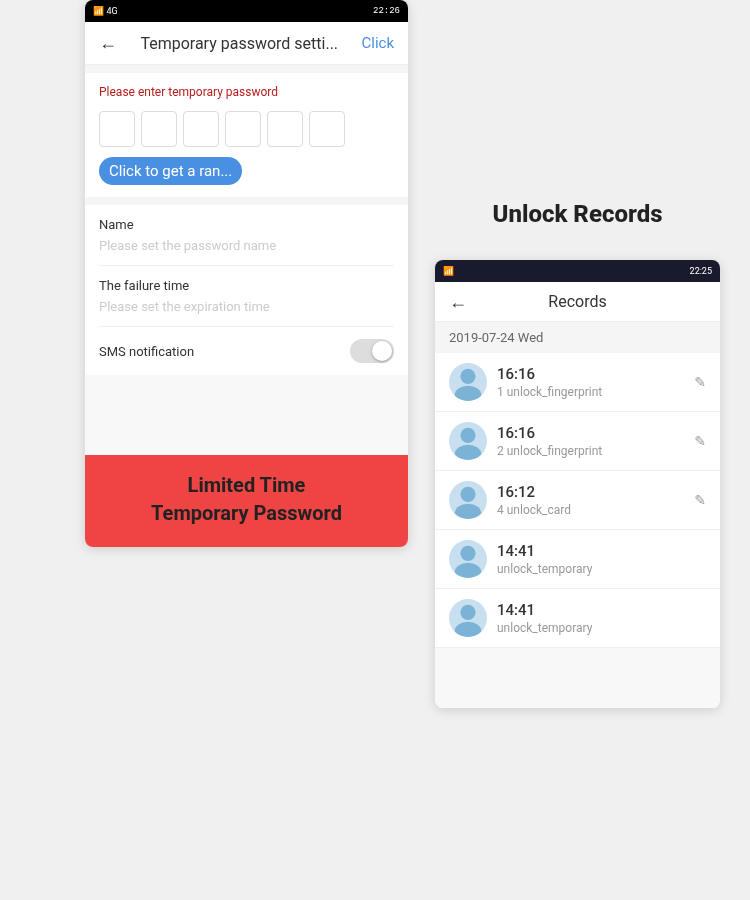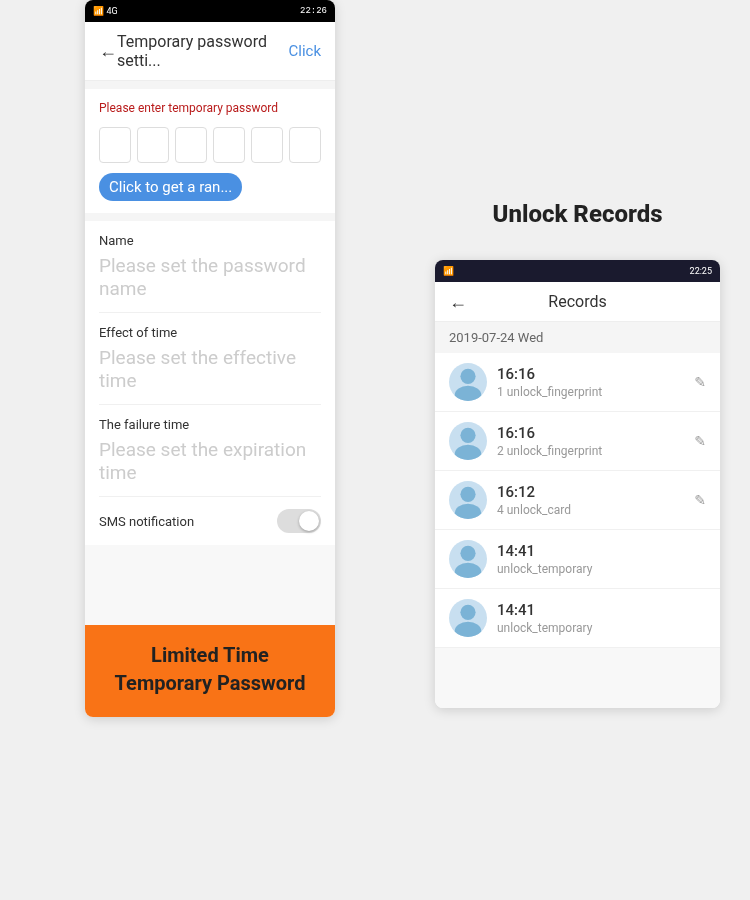--- a/index.html
+++ b/index.html
@@ -10,21 +10,21 @@
       font-family: -apple-system, BlinkMacSystemFont, 'Segoe UI', Roboto, sans-serif;
       position: relative;
       overflow: hidden;
     }
 
     
     .left-panel {
       position: absolute;
       left: 85px;
       top: 0;
-      width: 250px;
+      width: 323px;
       background: #fff;
       border-radius: 8px;
       overflow: hidden;
       box-shadow: 0 2px 12px rgba(0,0,0,0.15);
     }
 
     .status-bar {
       background: #000;
       height: 22px;
       display: flex;
@@ -112,21 +112,21 @@
     .form-group {
       padding: 12px 0;
       border-bottom: 1px solid #f0f0f0;
     }
     .form-label {
       font-size: 13px;
       color: #333;
       margin-bottom: 6px;
     }
     .form-placeholder {
-      font-size: 19px;
+      font-size: 13px;
       color: #ccc;
     }
 
     .toggle-row {
       display: flex;
       align-items: center;
       justify-content: space-between;
       padding: 12px 14px;
       background: #fff;
     }
@@ -156,21 +156,21 @@
       background: #f8f8f8;
       height: 80px;
       display: flex;
       align-items: center;
       justify-content: center;
     }
 
     .feature-title {
       text-align: center;
       padding: 16px 14px 20px;
-      background: #f97316;
+      background: #ef4444;
     }
     .feature-title h2 {
       font-size: 20px;
       font-weight: 700;
       color: #222;
       line-height: 1.4;
     }
 
     
     .right-panel {
@@ -320,24 +320,20 @@
 
   <div class="section-divider"></div>
 
   <div class="form-section">
 
     <div class="form-group">
       <div class="form-label">Name</div>
       <div class="form-placeholder">Please set the password name</div>
     </div>
 
-    <div class="form-group">
-      <div class="form-label">Effect of time</div>
-      <div class="form-placeholder">Please set the effective time</div>
-    </div>
 
     <div class="form-group">
       <div class="form-label">The failure time</div>
       <div class="form-placeholder">Please set the expiration time</div>
     </div>
   </div>
 
   <div class="toggle-row">
     <span class="toggle-label">SMS notification</span>
     <div class="toggle-switch">

